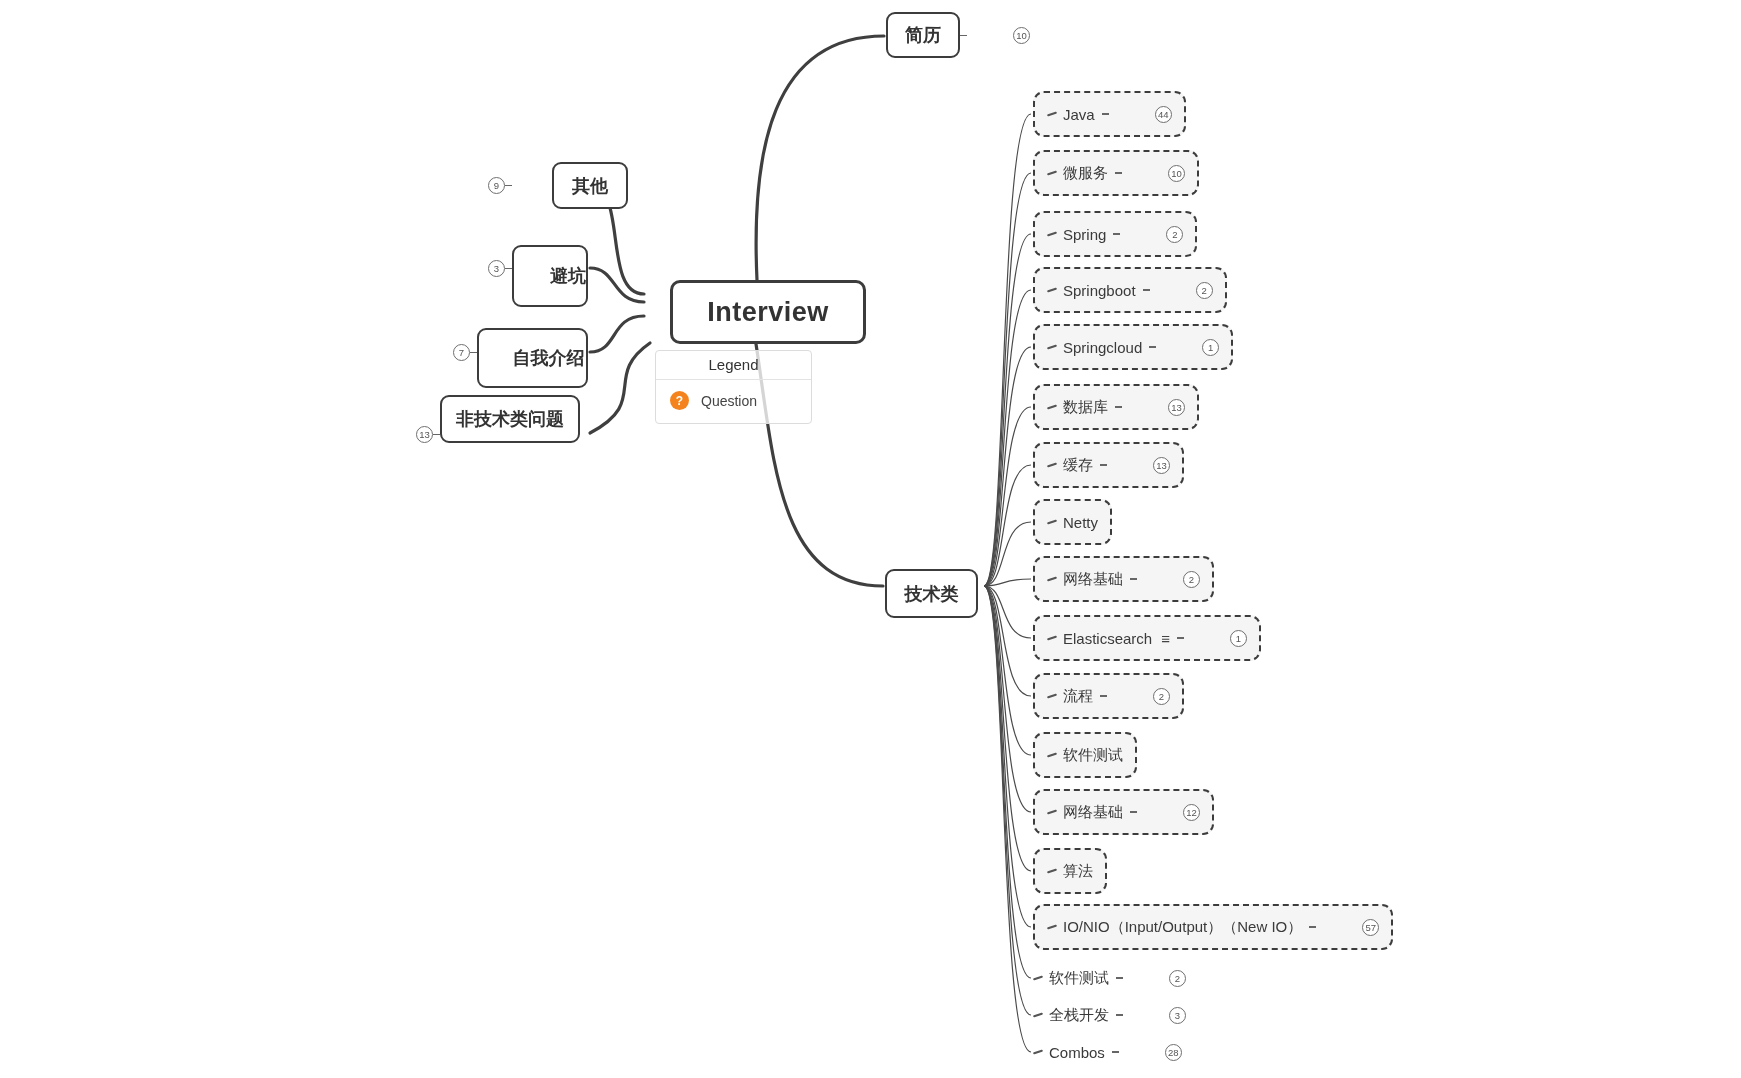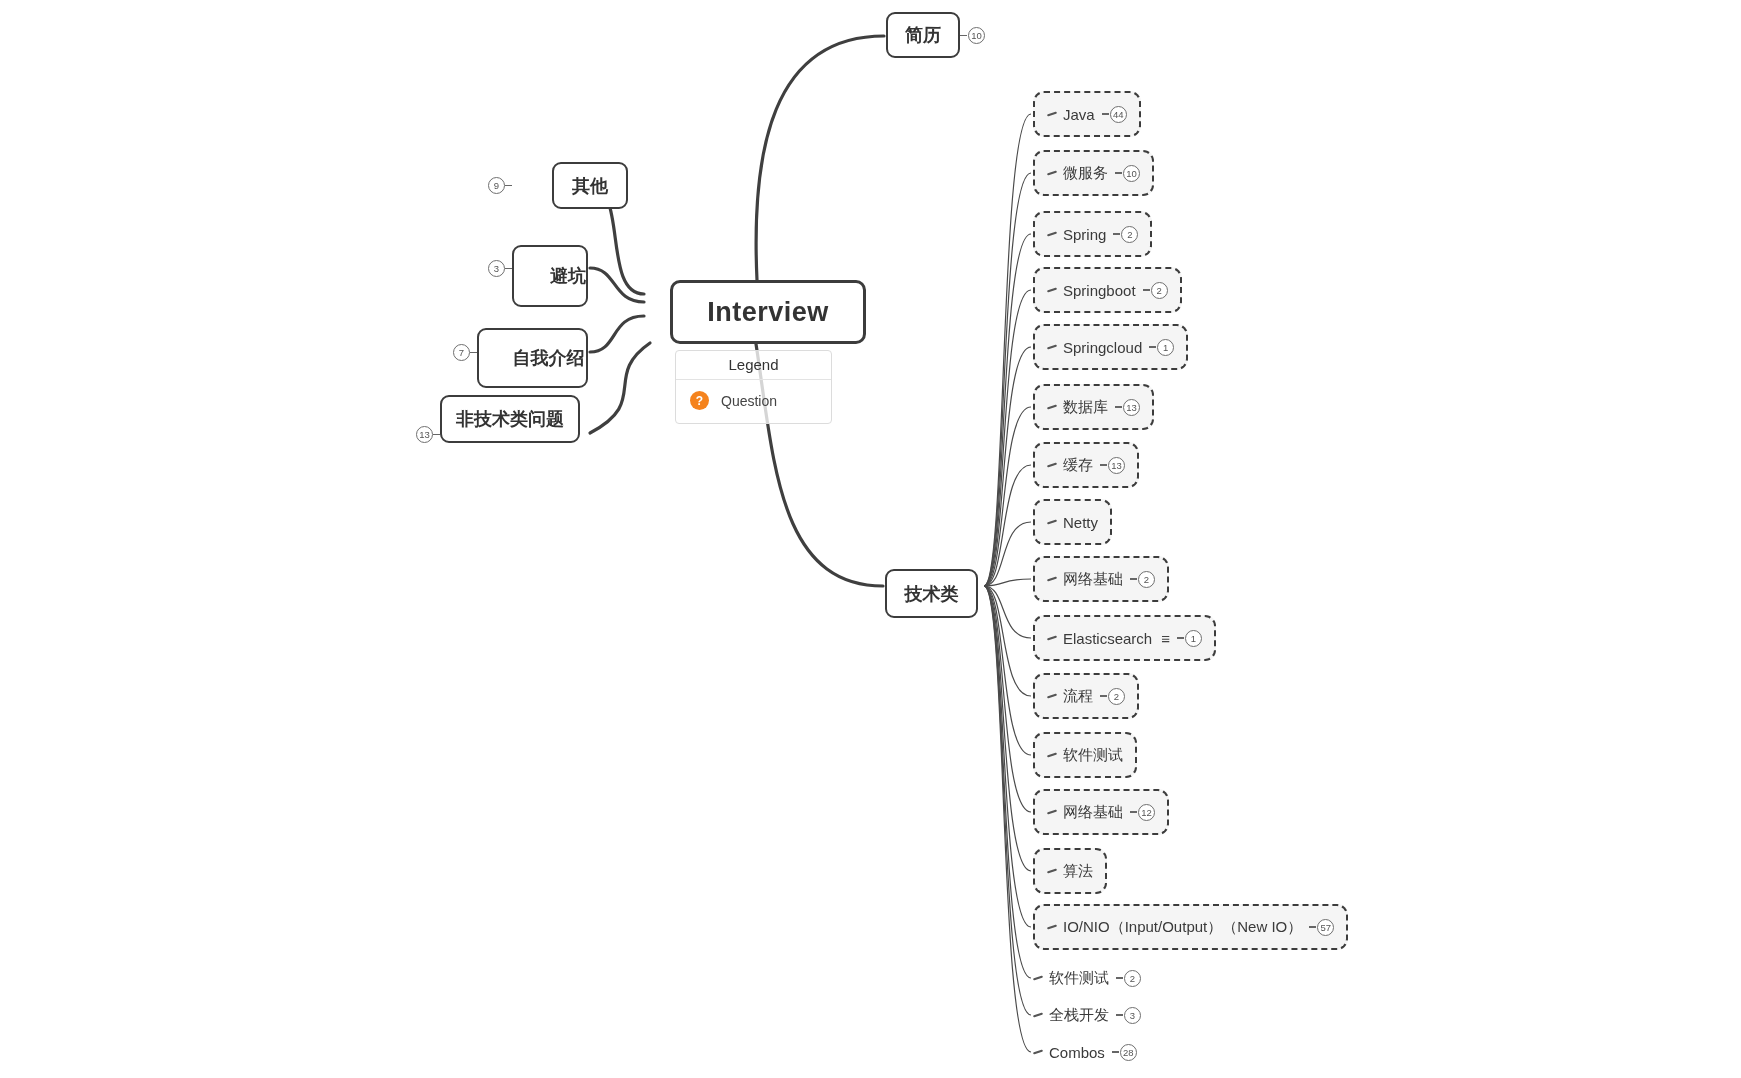--- a/index.html
+++ b/index.html
@@ -16,33 +16,33 @@
   
   .child{position:absolute;z-index:2;display:flex;align-items:center;
          background:#f5f5f5;border:2px dashed #3c3c3c;border-radius:11px;
          height:46px;padding:0 12px;font-size:15px;color:#3a3a3a;box-sizing:border-box;
          white-space:nowrap;cursor:pointer;}
   .child.plain{background:transparent;border:none;height:22px;padding:0;border-radius:0;}
   .hook{display:inline-block;width:10px;height:2px;background:#555;border-radius:2px;
         transform:rotate(-18deg);margin-right:6px;flex:0 0 auto;}
 
   
-  .badge{display:inline-flex;align-items:center;margin-left:7px;flex:0 0 auto;cursor:pointer;}
+  .badge{display:inline-flex;align-items:center;margin-left:7px;flex:0 0 auto;cursor:pointer;gap:45px;}
   .badge .dash{width:7px;height:1.5px;background:#666;margin-right:1px;}
   .badge .circle{width:17px;height:17px;border:1.4px solid #6f6f6f;border-radius:50%;
                  display:flex;align-items:center;justify-content:center;
                  font-size:9.5px;color:#555;background:#fff;box-sizing:border-box;}
   .side-badge{position:absolute;z-index:2;display:flex;align-items:center;}
 
   .notes-icon{font-size:15px;color:#444;margin-left:9px;line-height:1;}
 
   
   .legend{position:absolute;left:655px;top:350px;width:157px;z-index:3;
           background:rgba(255,255,255,0.78);border:1px solid #dcdcdc;border-radius:4px;
-          color:#333;box-sizing:border-box;margin-left:20px;}
+          color:#333;box-sizing:border-box;}
   .legend-header{height:28px;line-height:28px;text-align:center;font-size:15px;
                  border-bottom:1px solid #e3e3e3;}
   .legend-row{display:flex;align-items:center;gap:12px;padding:11px 10px 13px 14px;}
   .q-icon{width:19px;height:19px;border-radius:50%;color:#fff;font-weight:bold;font-size:12px;
           display:flex;align-items:center;justify-content:center;flex:0 0 auto;}
   .legend-label{font-size:14px;color:#444;}
 </style>
 </head>
 <body>
 

